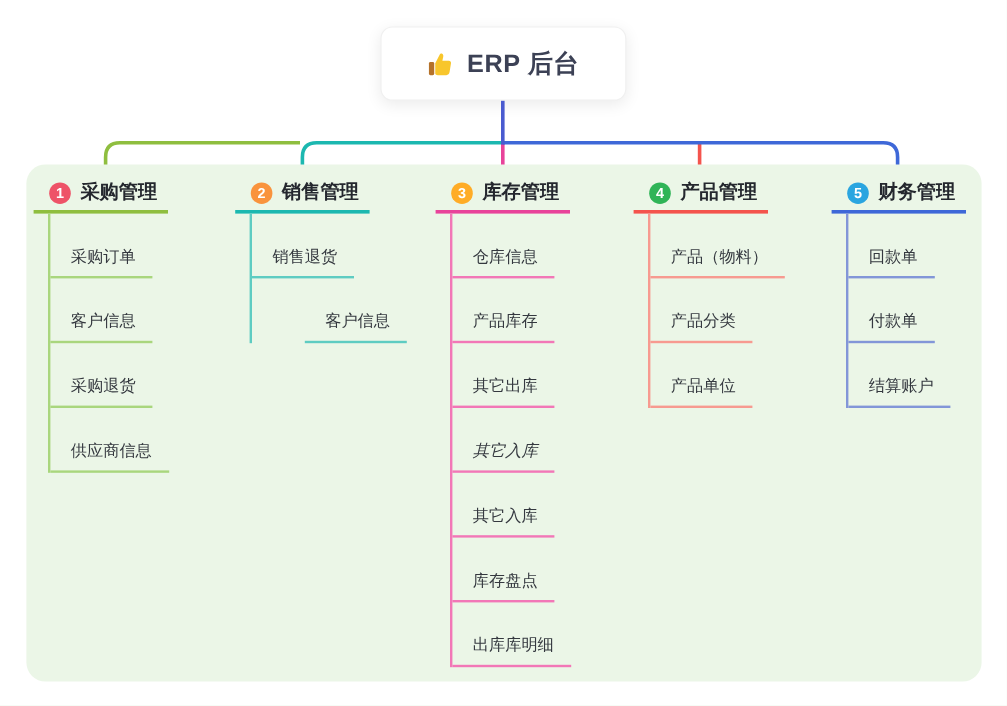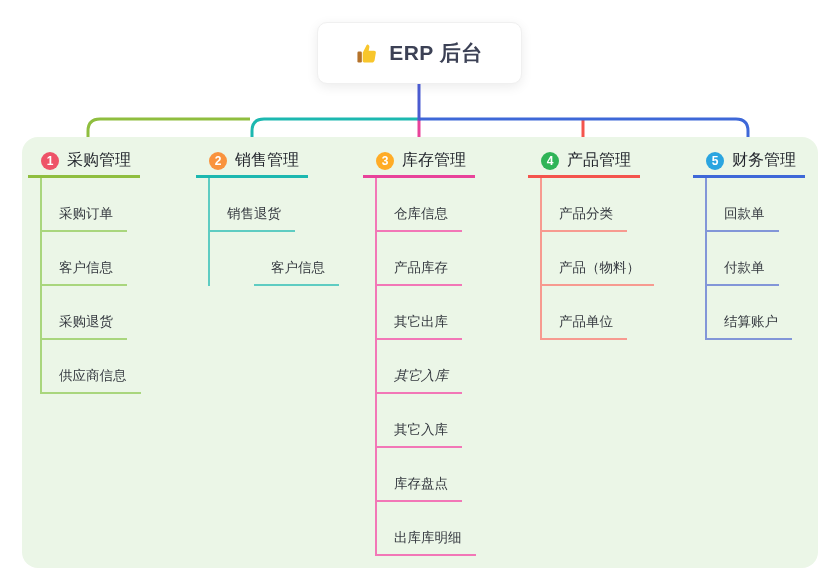--- a/index.html
+++ b/index.html
@@ -31,21 +31,21 @@
     display:flex;align-items:center;gap:8px;
     padding:2px 0 4px 13px;
     border-bottom:3px solid #999;
     cursor:default;
   }
   .badge{
     width:18px;height:18px;border-radius:50%;flex:0 0 18px;
     display:flex;align-items:center;justify-content:center;
     color:#fff;font-size:12px;font-weight:700;line-height:1;
   }
-  .branch-label{font-size:16px;font-weight:400;color:#24272e;white-space:nowrap;}
+  .branch-label{font-size:16px;font-weight:700;color:#24272e;white-space:nowrap;}
   .children{margin-left:12px;border-left:2px solid #ccc;}
   .child-row{height:54px;display:flex;align-items:flex-end;}
   .child-label{
     font-size:13.5px;color:#34383f;white-space:nowrap;
     padding:0 14px 7px 17px;border-bottom:2px solid #ef4444;
   }
 </style>
 </head>
 <body>
 
@@ -134,24 +134,24 @@
         </div>
       </div>
     </div>
     <div class="branch-col" style="left: 528px;">
       <div class="branch-header" style="border-bottom-color: rgb(244, 84, 77);">
         <span class="badge" style="background: rgb(47, 180, 87);">4</span>
         <span class="branch-label">产品管理</span>
       </div>
       <div class="children" style="border-left-color: rgb(247, 154, 144);">
         <div class="child-row">
-          <span class="child-label" style="border-bottom-color: rgb(247, 154, 144);">产品分类</span>
+          <span class="child-label" style="border-bottom-color: rgb(247, 154, 144);">产品（物料）</span>
         </div>
         <div class="child-row">
-          <span class="child-label" style="border-bottom-color: rgb(247, 154, 144);">产品（物料）</span>
+          <span class="child-label" style="border-bottom-color: rgb(247, 154, 144);">产品分类</span>
         </div>
         <div class="child-row">
           <span class="child-label" style="border-bottom-color: rgb(247, 154, 144);">产品单位</span>
         </div>
       </div>
     </div>
     <div class="branch-col" style="left: 693px;">
       <div class="branch-header" style="border-bottom-color: rgb(62, 104, 216);">
         <span class="badge" style="background: rgb(42, 165, 224);">5</span>
         <span class="branch-label">财务管理</span>

